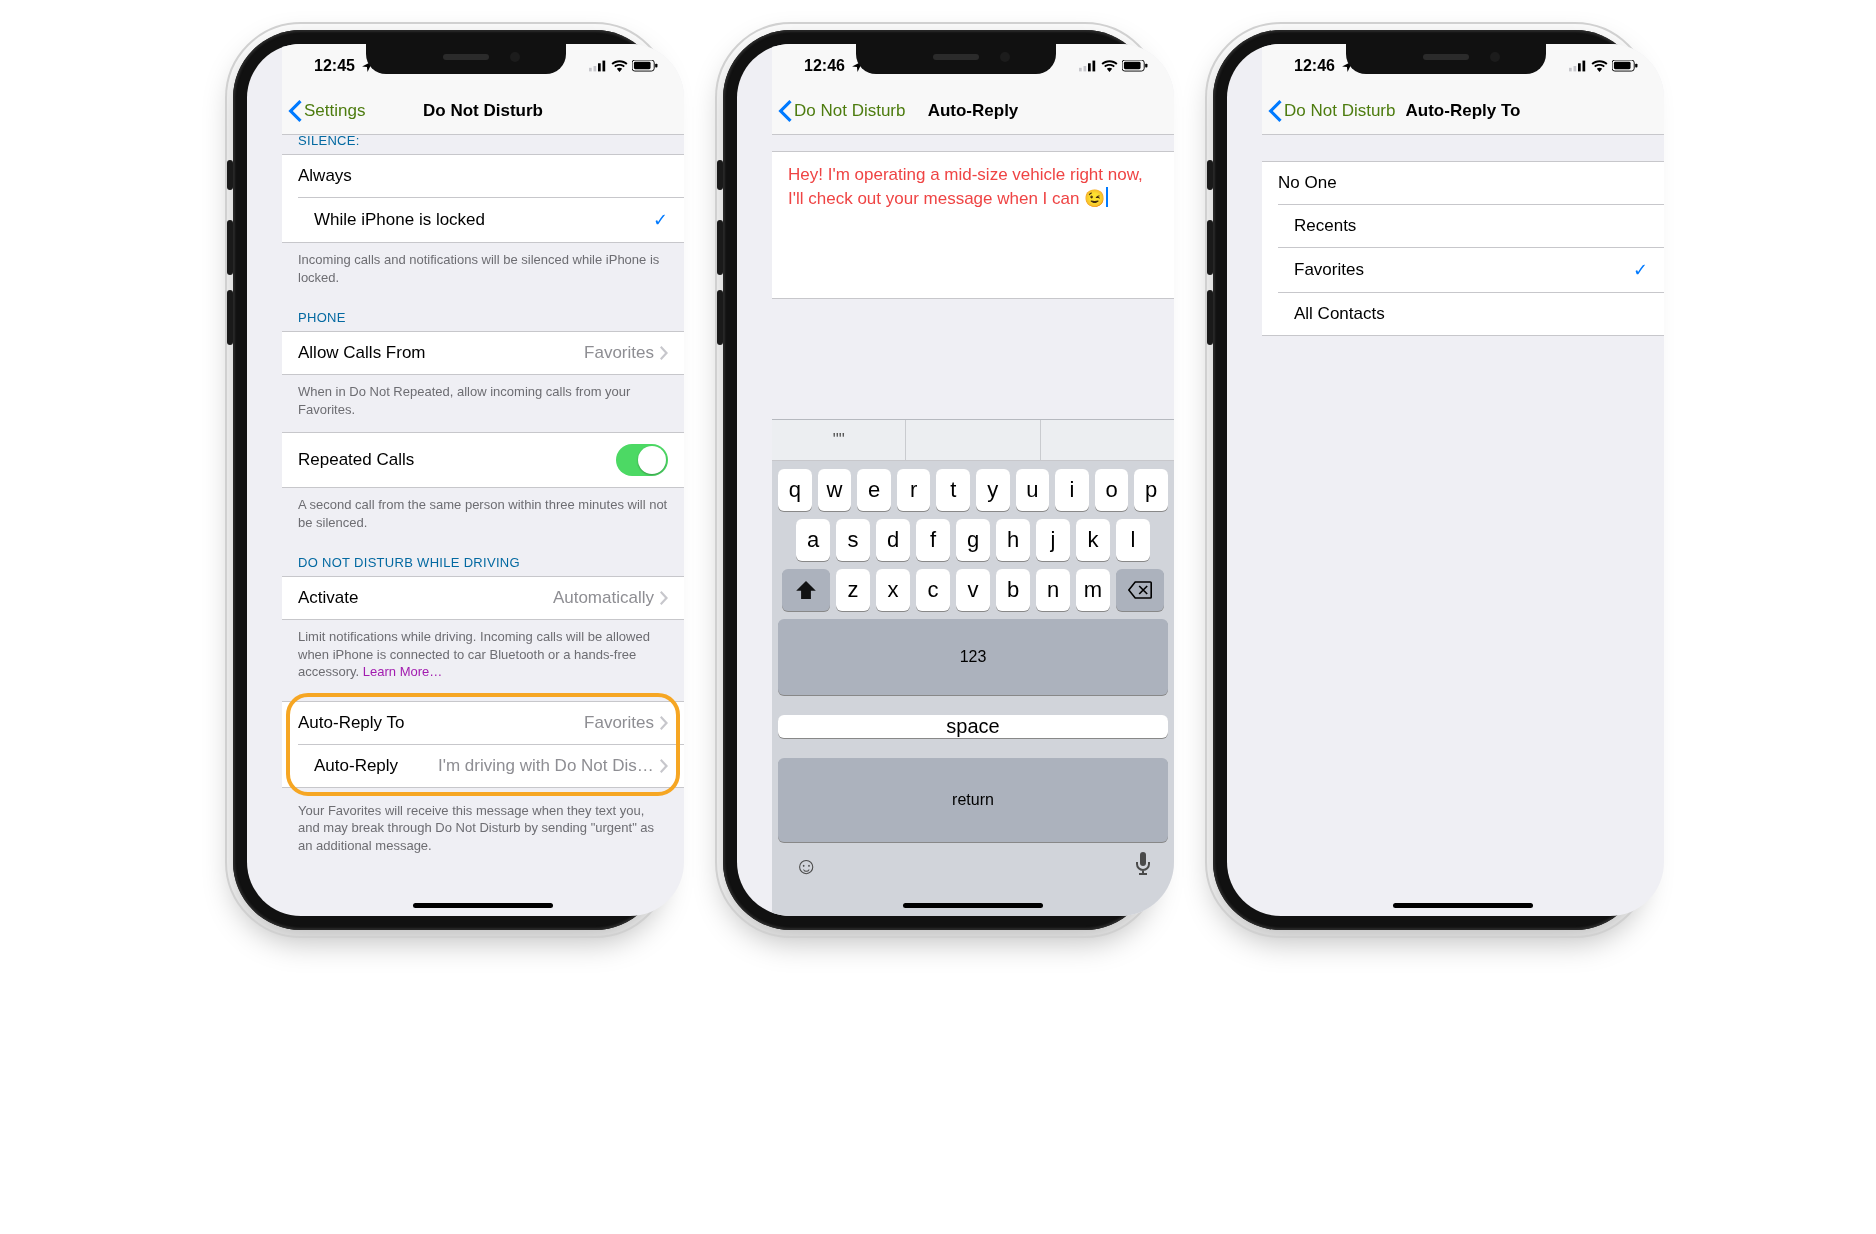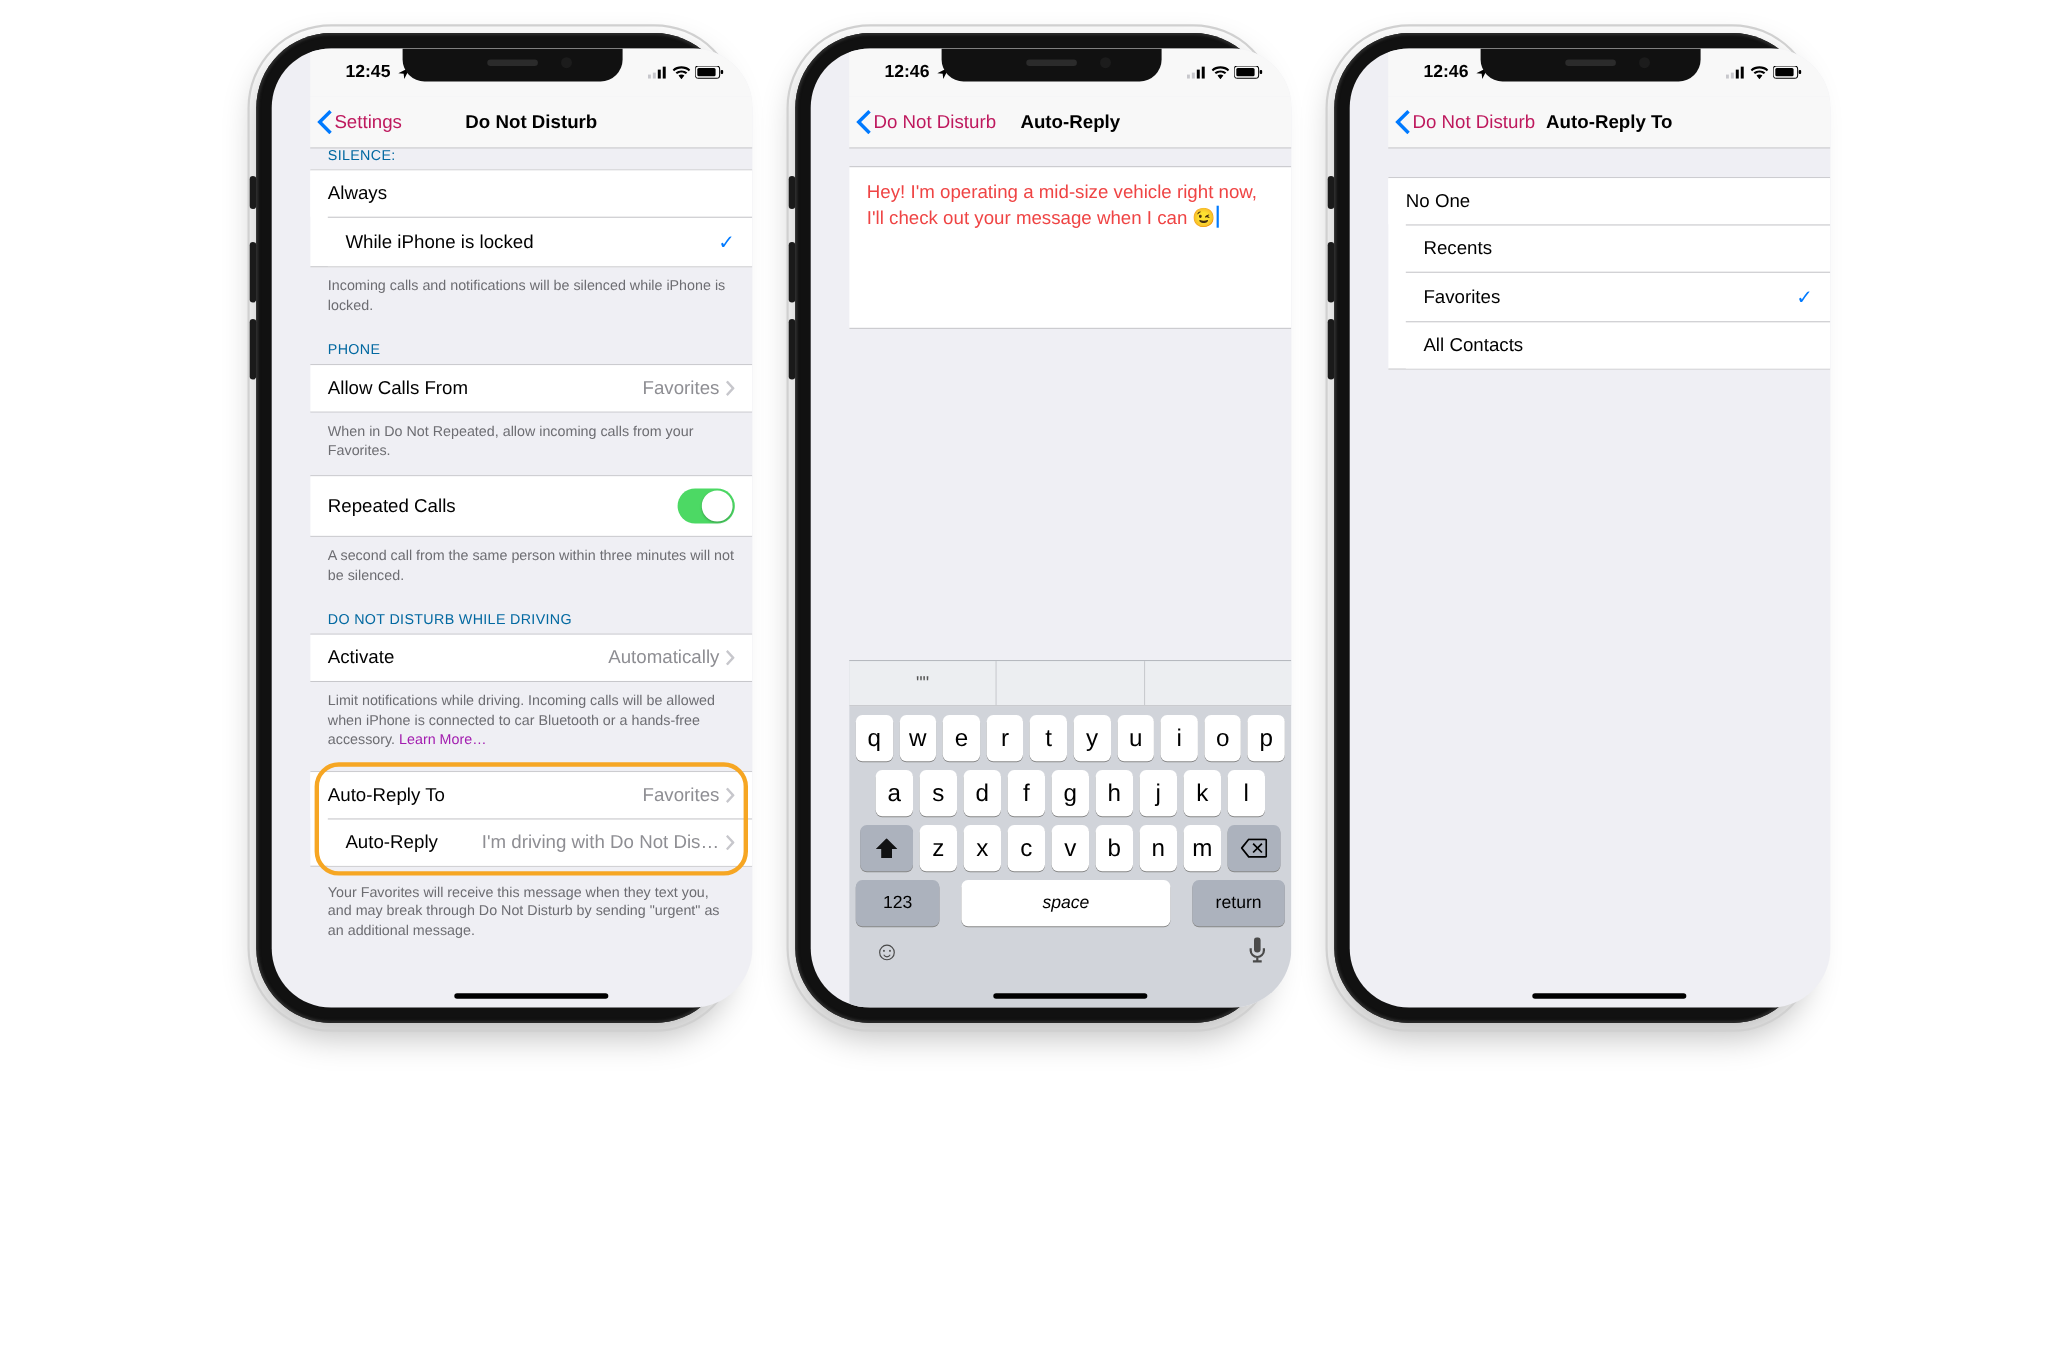--- a/index.html
+++ b/index.html
@@ -25,21 +25,21 @@
   .statusbar {
     height:44px; flex:0 0 44px; display:flex; align-items:center; justify-content:space-between;
     padding:0 26px 0 32px; box-sizing:border-box; font-size:16px; font-weight:600; color:#000; background:#f8f8f8;
   }
   .status-right { display:flex; align-items:center; gap:4px; }
   .status-left  { display:flex; align-items:center; gap:6px; }
   .navbar {
     height:46px; flex:0 0 46px; display:flex; align-items:center; justify-content:center;
     border-bottom:1px solid #c7c7cb; background:#f8f8f8; position:relative; font-size:17px;
   }
-  .navbar .back { position:absolute; left:6px; top:0; bottom:0; display:flex; align-items:center; color:#be185d; font-size:17px; cursor:pointer; }
+  .navbar .back { position:absolute; left:6px; top:0; bottom:0; display:flex; align-items:center; color:#4d7c0f; font-size:17px; cursor:pointer; }
   .navbar .back svg { margin-right:2px; }
   .navbar .title { font-weight:600; color:#000; }
   .content { flex:1 1 auto; overflow:hidden; position:relative; }
   .section-header {
     padding:18px 16px 6px 16px; font-size:13px; letter-spacing:.3px; color:#0369a1; text-transform:uppercase;
   }
   .section-header.low { padding-top:10px; }
   .section-footer { padding:8px 16px 14px 16px; font-size:13px; color:#6d6d72; line-height:1.35; }
   .section-footer a { color:#a21caf; text-decoration:none; }
   .cell {
@@ -68,24 +68,24 @@
 
   
   .kbd { position:absolute; left:0; right:0; bottom:0; background:#d1d4da; padding-bottom:36px; border-top:1px solid #b6b9bf; }
   .pred { display:flex; background:#eceef1; border-bottom:1px solid #c7c7cb; }
   .pred .slot { flex:1; text-align:center; padding:10px 0; color:#000; font-size:17px; border-right:1px solid #c9cbcf; }
   .pred .slot:last-child { border-right:none; }
   .krow { display:flex; justify-content:center; gap:6px; padding:8px 6px 0; }
   .key { flex:1; max-width:34px; height:42px; background:#fff; border-radius:6px; box-shadow:0 1px 0 #888; display:flex; align-items:center; justify-content:center; font-size:22px; color:#000; }
   .key.fn { background:#acb2bd; }
   .key.wide { max-width:48px; }
-  .bottomrow { display:flex; gap:20px; padding:8px 6px 0; }
+  .bottomrow { display:flex; gap:20px; padding:8px 6px 0;flex-direction:column; }
   .bottomrow .key { max-width:none; }
   .bottomrow .num { flex:0 0 76px; background:#acb2bd; font-size:16px; }
-  .bottomrow .space { flex:1; font-size:16px;font-style:italic; }
+  .bottomrow .space { flex:1; font-size:20px; }
   .bottomrow .return { flex:0 0 84px; background:#acb2bd; font-size:16px; }
   .kbd-foot { display:flex; justify-content:space-between; padding:10px 22px 0; color:#4a4a4a; }
 
   svg { display:block; }
 </style>
 </head>
 <body>
 
 <div class="stage">
 

